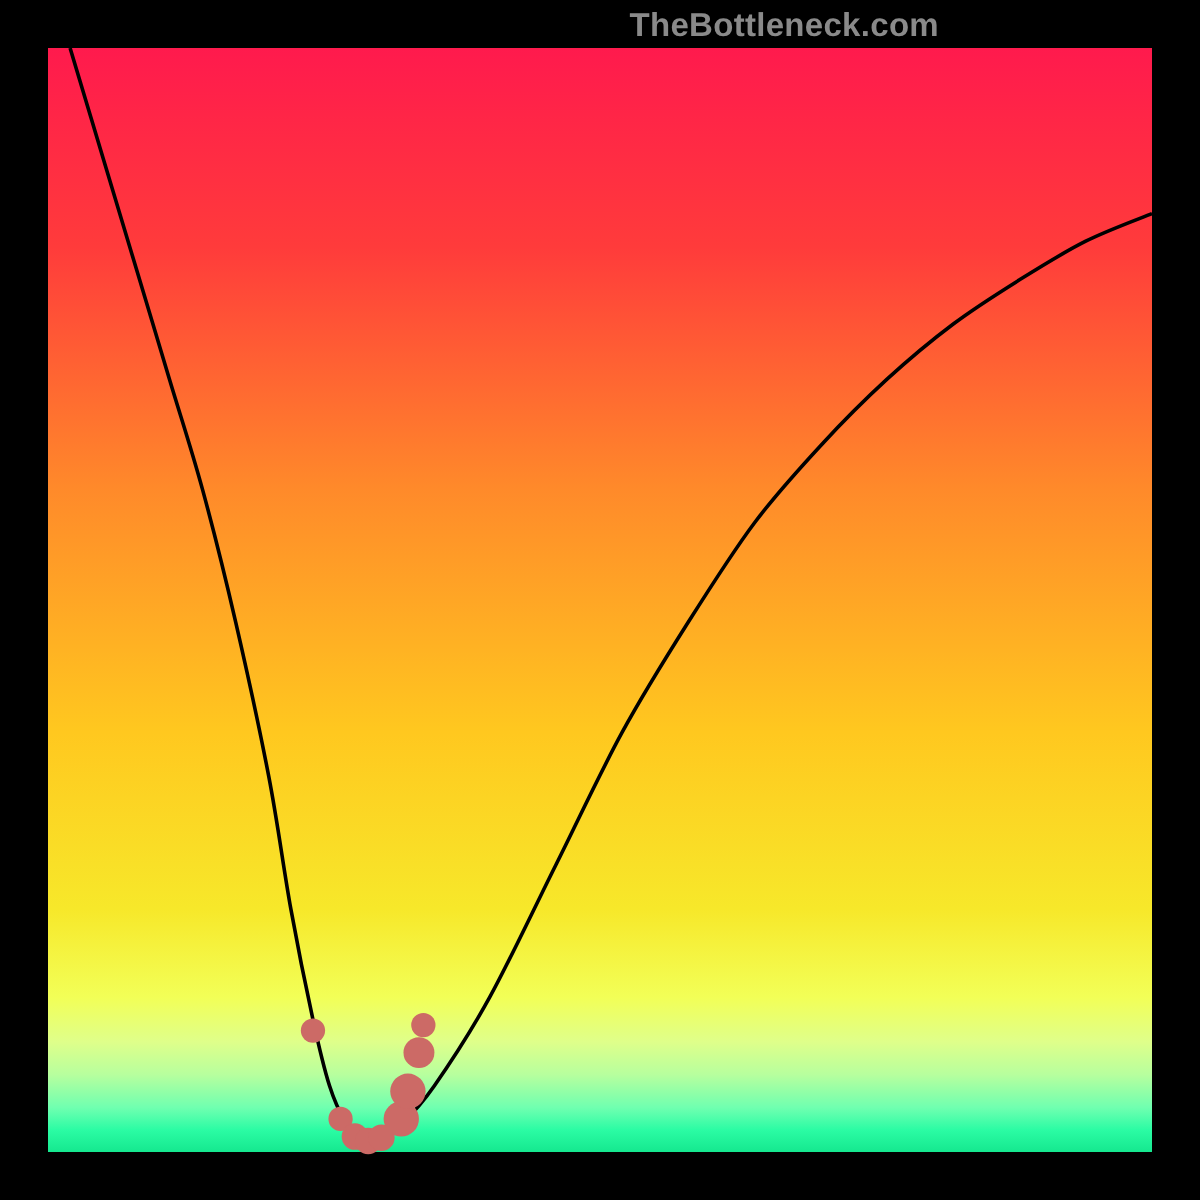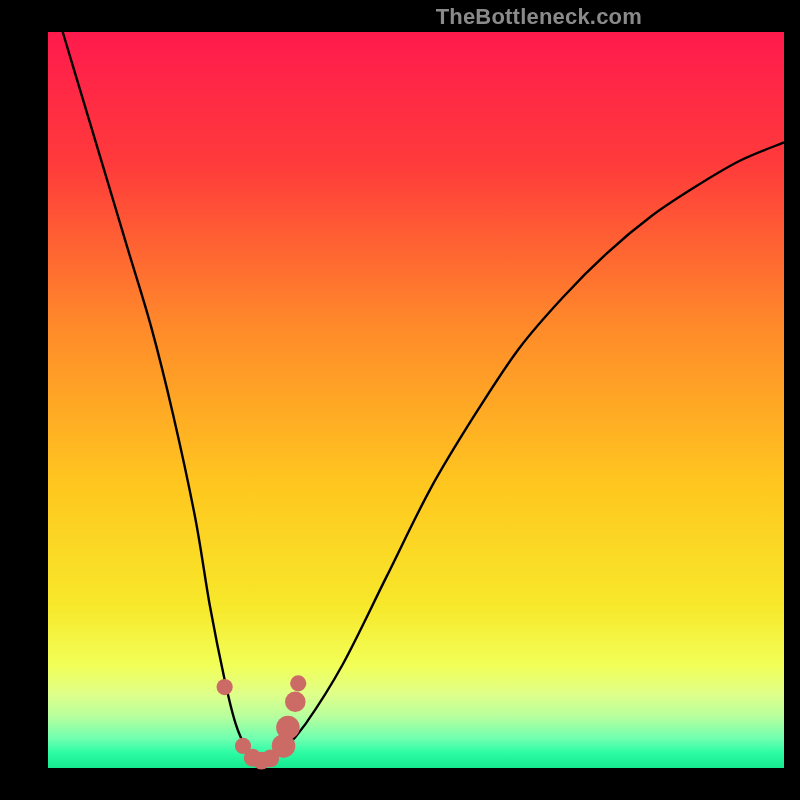--- a/index.html
+++ b/index.html
@@ -5,21 +5,21 @@
   html, body {
     margin: 0;
     padding: 0;
     width: 800px;
     height: 800px;
     background: #000;
     overflow: hidden;
   }
   .frame {
     position: absolute;
-    left: 16px;
+    left: 0;
     top: 0;
     width: 636px;
     height: 800px;
     background: #000;
   }
   .plot {
     position: absolute;
     left: 32px;
     top: 32px;
     width: 736px;

